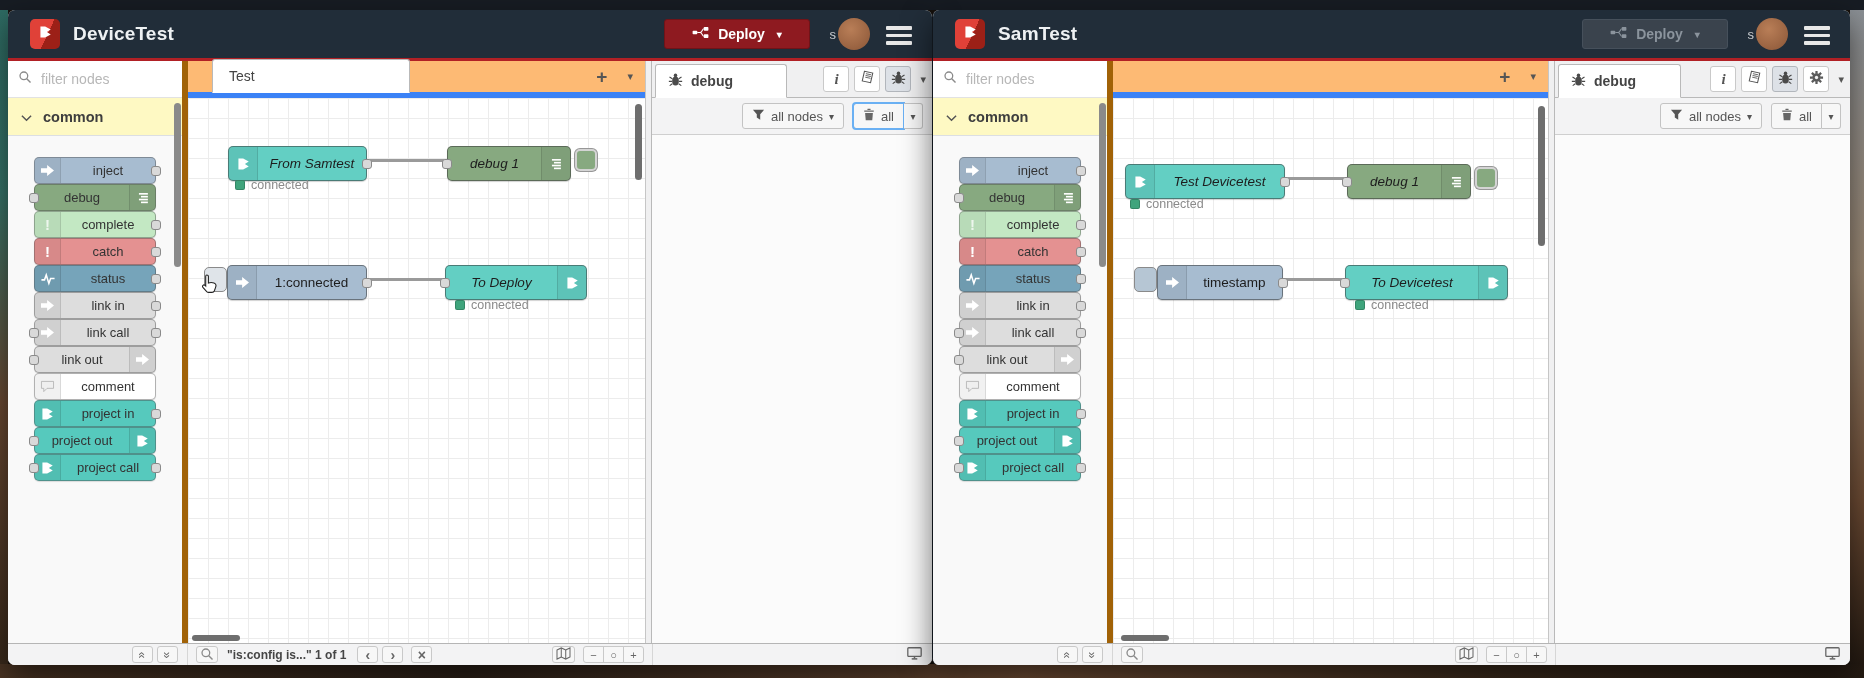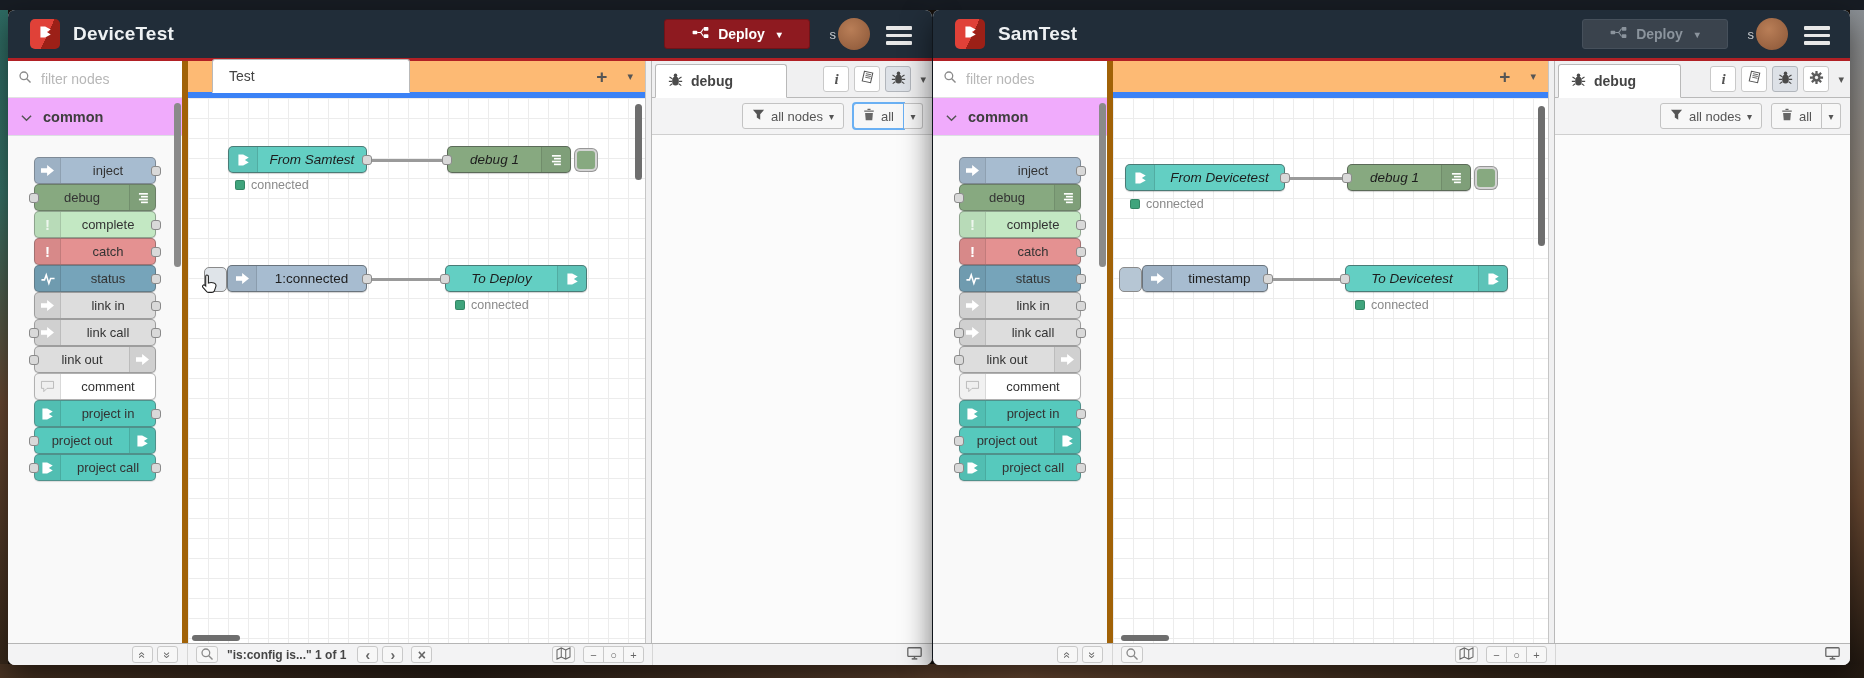--- a/index.html
+++ b/index.html
@@ -41,21 +41,21 @@
 
   
   .main{flex:1;display:flex;min-height:0;}
   .palette{width:180px;min-width:180px;background:#f9f9f9;border-right:6px solid #a16207;
            box-sizing:border-box;position:relative;overflow:hidden;}
   .psearch{height:37px;background:#fff;border-bottom:1px solid #e2e2e2;
            display:flex;align-items:center;gap:7px;padding:0 10px;box-sizing:border-box;}
   .psearch input{border:none;outline:none;background:transparent;font-size:14px;color:#444;width:128px;
            font-family:"Liberation Sans",sans-serif;}
   .psearch input::placeholder{color:#b7b7b7;}
-  .cat{height:38px;background:#f0abfc;border-bottom:1px solid #dcdfe3;display:flex;align-items:center;
+  .cat{height:38px;background:#fef9c3;border-bottom:1px solid #dcdfe3;display:flex;align-items:center;
        gap:11px;padding-left:13px;font-size:14.5px;font-weight:bold;color:#3e3e3e;box-sizing:border-box;}
   .plist{padding-top:21px;}
   .p-node{position:relative;width:122px;height:27px;margin:0 auto 0;border-radius:5px;
           border:1px solid rgba(70,70,70,.42);display:flex;align-items:center;
           font-size:13px;color:#333;box-sizing:border-box;box-shadow:0 1px 1px rgba(0,0,0,.12);}
   .picon{width:25px;align-self:stretch;display:flex;align-items:center;justify-content:center;
          background:rgba(0,0,0,.055);flex:none;}
   .picon.pi-l{border-right:1px solid rgba(0,0,0,.10);border-radius:4px 0 0 4px;}
   .picon.pi-r{border-left:1px solid rgba(0,0,0,.10);border-radius:0 4px 4px 0;}
   .plabel{flex:1;text-align:center;white-space:nowrap;padding:0 4px;}
@@ -104,21 +104,21 @@
             display:flex;align-items:center;gap:6px;padding:0 9px;font-size:13px;color:#555;box-sizing:border-box;}
   .tool-split{display:flex;align-items:stretch;height:26px;}
   .tool-main{border-radius:3px 0 0 3px;}
   .tool-caret{width:19px;background:#f7f7f7;border:1px solid #c3c3c3;border-left:none;
               border-radius:0 3px 3px 0;display:flex;align-items:center;justify-content:center;
               font-size:10px;color:#555;box-sizing:border-box;}
   .tool-main.focusring{outline:2px solid #6ab0f3;outline-offset:-1px;}
   .dbody{flex:1;background:#fbfbfb;}
 
   
-  .fn{position:absolute;height:27px;border:1px solid rgba(55,55,55,.55);border-radius:5px;
+  .fn{position:absolute;height:35px;border:1px solid rgba(55,55,55,.55);border-radius:5px;
       display:flex;align-items:center;box-sizing:border-box;font-size:13.5px;color:#1d1d1d;
       box-shadow:0 1px 1px rgba(0,0,0,.18);}
   .fn.italic .flabel{font-style:italic;}
   .flabel{flex:1;text-align:center;white-space:nowrap;padding:0 5px;}
   .ficon{width:28px;align-self:stretch;display:flex;align-items:center;justify-content:center;
          background:rgba(0,0,0,.055);flex:none;}
   .ficon.fi-l{border-right:1px solid rgba(0,0,0,.12);border-radius:4px 0 0 4px;}
   .ficon.fi-r{border-left:1px solid rgba(0,0,0,.12);border-radius:0 4px 4px 0;}
   .inj-btn{position:absolute;left:-24px;top:1px;width:23px;height:25px;background:#dfe4e9;
            border:1px solid #8a8a8a;border-radius:5px;box-sizing:border-box;}
@@ -669,21 +669,21 @@
       </div>
       <div class="canvas">
 
         <div class="wire" style="left:174px;top:79px;width:58px;"></div>
         <div class="fn italic" style="left:12px;top:66px;width:160px;background:#63cfc3;">
           <span class="ficon fi-l">
               <svg width="15" height="14" viewBox="0 0 16 16">
                 <path d="M2.2 1.8h5.4L14 5.2 9.6 8 14 10.8 7.6 14.2H2.2z" fill="#fff"></path>
               </svg>
             </span>
-          <span class="flabel">From Devicetest</span>
+          <span class="flabel">Test Devicetest</span>
           <span class="port pr"></span>
         </div>
         <div class="fn italic" style="left:234px;top:66px;width:124px;background:#87a980;">
           <span class="port pl"></span>
           <span class="flabel">debug 1</span>
           <span class="ficon fi-r">
               <svg width="14" height="13" viewBox="0 0 16 16" fill="#fff">
                 <rect x="3" y="2.5" width="11" height="2"></rect>
                 <rect x="5.5" y="6" width="8.5" height="2"></rect>
                 <rect x="3" y="9.5" width="11" height="2"></rect>
@@ -691,21 +691,21 @@
               </svg>
             </span>
           <span class="dbg-toggle"></span>
         </div>
         <div class="statusline" style="left:17px;top:99px;">
           <span class="statusdot"></span>
           <span>connected</span>
         </div>
 
         <div class="wire" style="left:157px;top:180px;width:73px;"></div>
-        <div class="fn" style="left:29px;top:167px;width:126px;background:#a7bcd0;">
+        <div class="fn" style="left:44px;top:167px;width:126px;background:#a7bcd0;">
           <span class="inj-btn blue"></span>
           <span class="ficon fi-l">
               <svg width="15" height="13" viewBox="0 0 16 14">
                 <path d="M1 4.6h6.6V1.2L15 7l-7.4 5.8V9.4H1z" fill="#fff"></path>
               </svg>
             </span>
           <span class="flabel">timestamp</span>
           <span class="port pr"></span>
         </div>
         <div class="fn italic" style="left:232px;top:167px;width:163px;background:#63cfc3;">

